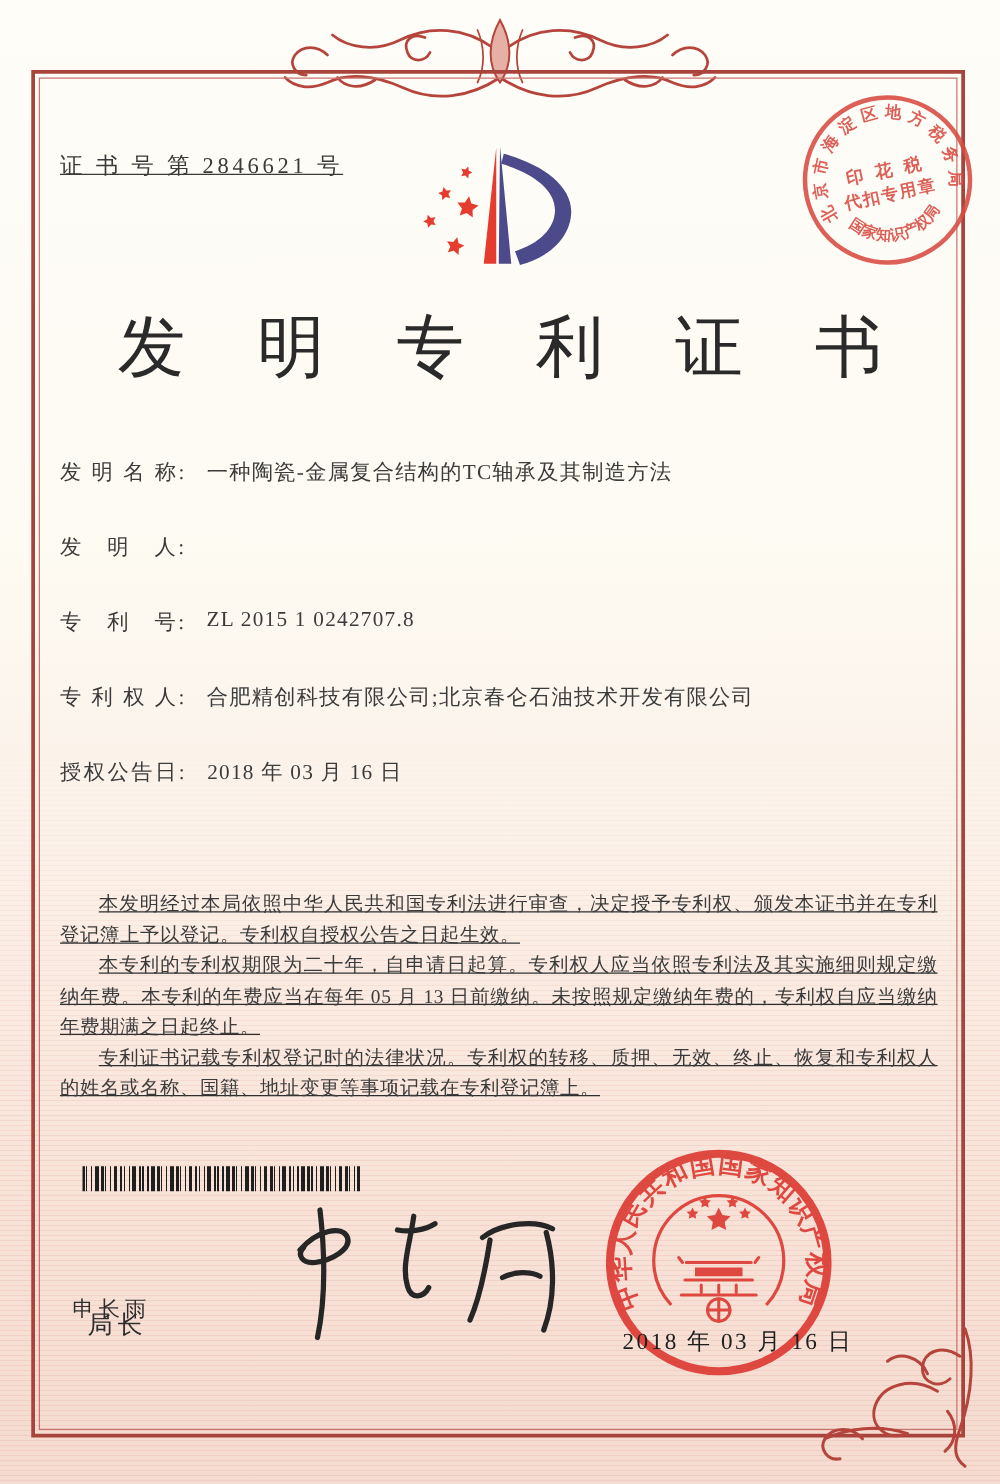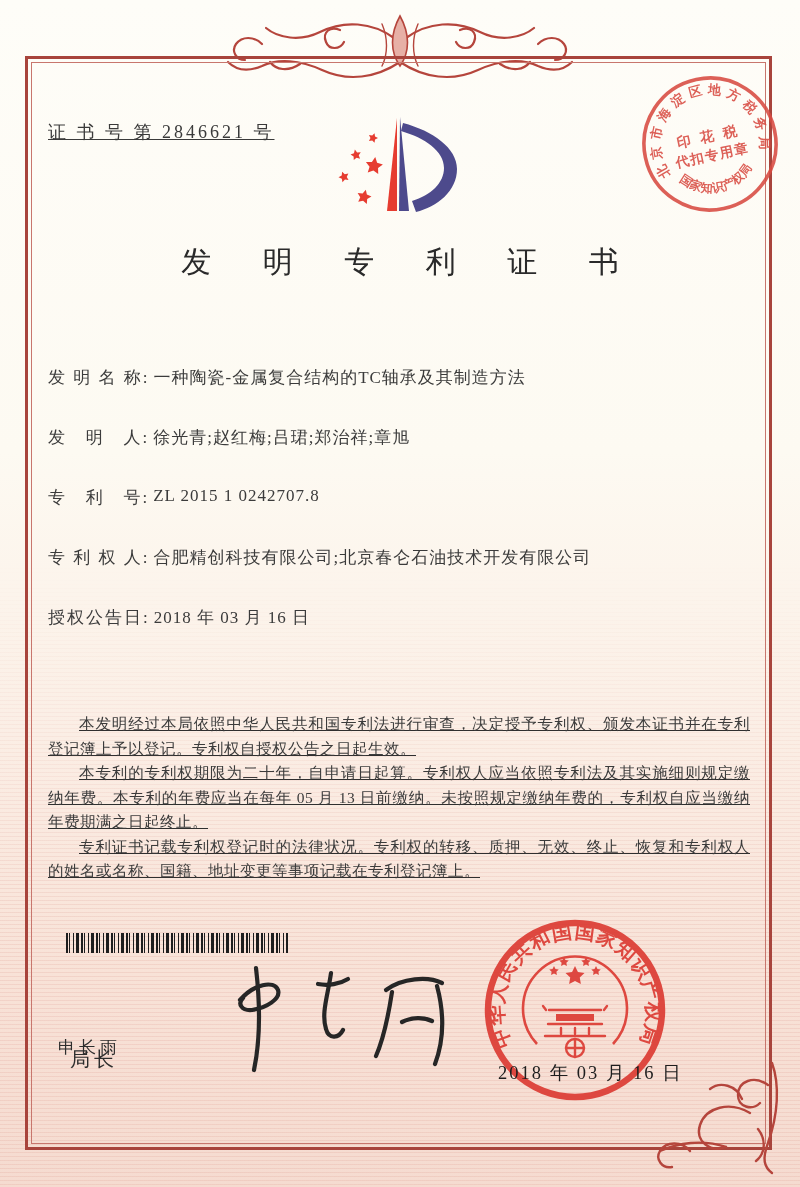--- a/index.html
+++ b/index.html
@@ -25,25 +25,25 @@
     position:absolute; left:31px; top:62px; width:735px; height:1082px;
     border:1px solid #c8766d;
   }
   .cert-no {
     position:absolute; left:48px; top:120px; font-size:18px; letter-spacing:3px; color:#3a3a3a;text-decoration:underline;
   }
   .logo-svg { position:absolute; left:330px; top:108px; }
   .tax-stamp { position:absolute; left:625px; top:59px; opacity:.88; }
   .title {
     position:absolute; left:0; top:242px; width:800px; text-align:center;
-    font-size:30px; letter-spacing:22px; padding-left:22px; color:#2a2a2a; font-weight:400;
+    font-size:54px; letter-spacing:22px; padding-left:22px; color:#2a2a2a; font-weight:400;
   }
   .fields { position:absolute; left:48px; top:366px; width:700px; }
   .field-row { display:flex; margin-bottom:0; font-size:17px; color:#3b3b3b; height:60px; align-items:flex-start; }
-  .field-label { white-space:pre; letter-spacing:2px; margin-right:4px;text-align:center; }
+  .field-label { white-space:pre; letter-spacing:2px; margin-right:16px;text-align:center; }
   .field-value { letter-spacing:1px; }
   .paras { position:absolute; left:48px; top:712px; width:702px;text-decoration:underline; }
   .paras p {
     font-size:15.5px; line-height:24.5px; text-indent:2em; text-align:justify; color:#3b3b3b;
     letter-spacing:.5px;
   }
   .barcode {
     position:absolute; left:66px; top:933px; width:222px; height:20px;
     background:repeating-linear-gradient(90deg,
       #1e1e1e 0 2px, transparent 2px 3px,
@@ -139,21 +139,20 @@
 
   <div class="title">发 明 专 利 证 书</div>
 
   <div class="fields">
     <div class="field-row">
       <span class="field-label">发 明 名 称:</span>
       <span class="field-value">一种陶瓷-金属复合结构的TC轴承及其制造方法</span>
     </div>
     <div class="field-row">
       <span class="field-label">发   明   人:</span>
-      <span class="field-value">徐光青;赵红梅;吕珺;郑治祥;章旭</span>
     </div>
     <div class="field-row">
       <span class="field-label">专   利   号:</span>
       <span class="field-value">ZL 2015 1 0242707.8</span>
     </div>
     <div class="field-row">
       <span class="field-label">专 利 权 人:</span>
       <span class="field-value">合肥精创科技有限公司;北京春仑石油技术开发有限公司</span>
     </div>
     <div class="field-row">

